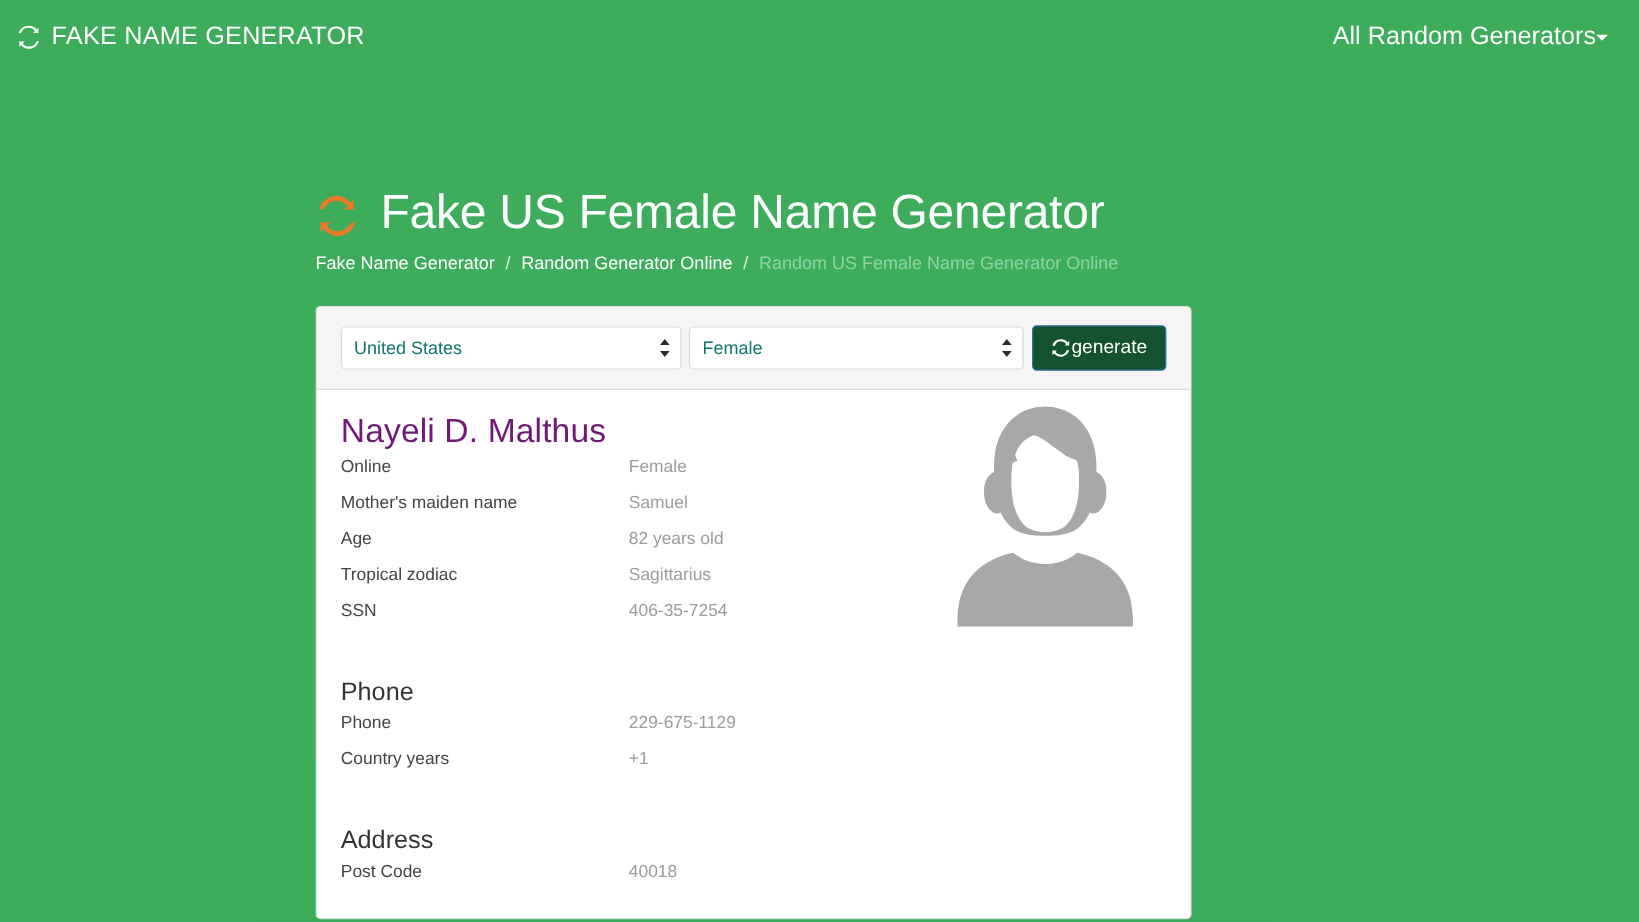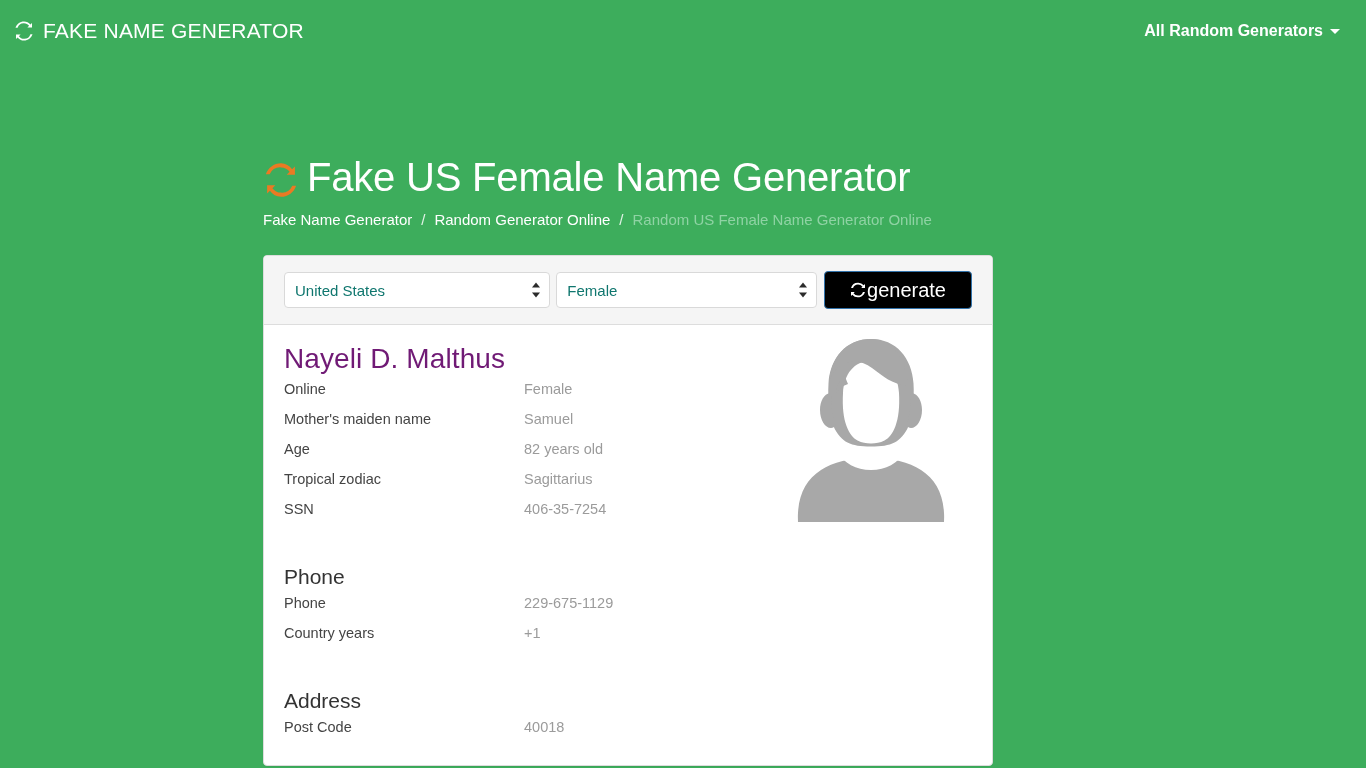--- a/index.html
+++ b/index.html
@@ -38,26 +38,24 @@
   .brand-icon {
     width: 20px;
     height: 20px;
     display: inline-block;
     flex: 0 0 auto;
   }
   .brand-icon svg { display: block; }
   .nav-right {
     display: flex;
     align-items: center;
-    gap: 7px;
-    color: #ffffff;
-    font-size: 16px;
+    color: #ffffff;
+    font-size: 21px;
     white-space: nowrap;
     text-decoration: none;
-    font-weight: bold;
   }
   .caret {
     width: 0;
     height: 0;
     border-left: 5px solid transparent;
     border-right: 5px solid transparent;
     border-top: 5px solid #ffffff;
     display: inline-block;
   }
 
@@ -74,21 +72,21 @@
   }
   h1.page-title {
     margin: 0;
     font-size: 40px;
     font-weight: 400;
     color: #ffffff;
     line-height: 1.18;
     letter-spacing: -0.2px;
     display: flex;
     align-items: center;
-    gap: 8px;
+    gap: 18px;
     white-space: nowrap;
   }
   .title-icon {
     width: 36px;
     height: 36px;
     flex: 0 0 auto;
     display: inline-block;
     position: relative;
     top: 2px;
   }
@@ -167,27 +165,27 @@
     left: 0;
     width: 0; height: 0;
     border-left: 4.5px solid transparent;
     border-right: 4.5px solid transparent;
   }
   .stepper i.up   { top: 0;  border-bottom: 5px solid #2b2b2b; }
   .stepper i.down { bottom: 0; border-top: 5px solid #2b2b2b; }
 
   .btn-generate {
     height: 38px;
-    background: #000000;
+    background: #14532d;
     border: 1px solid #3273ab;
     border-radius: 4px;
     color: #ffffff;
     font-family: "Liberation Sans", sans-serif;
-    font-size: 20px;
-    padding: 0 25px;
+    font-size: 16px;
+    padding: 0 15px;
     display: inline-flex;
     align-items: center;
     gap: 1px;
     cursor: pointer;
     white-space: nowrap;
   }
   .btn-icon {
     width: 16px;
     height: 16px;
     display: inline-block;

